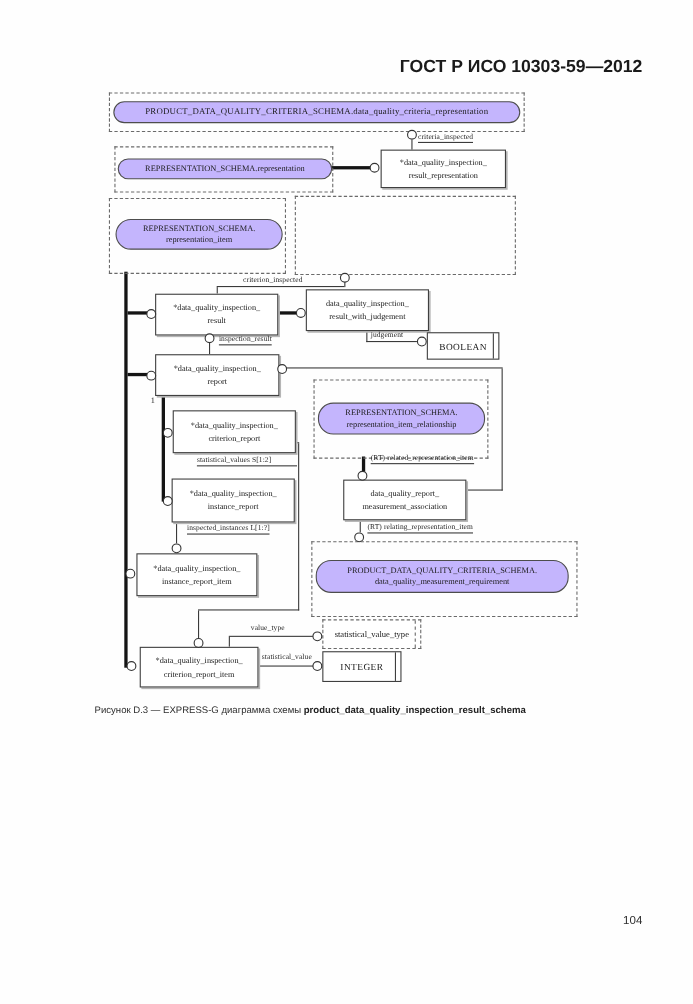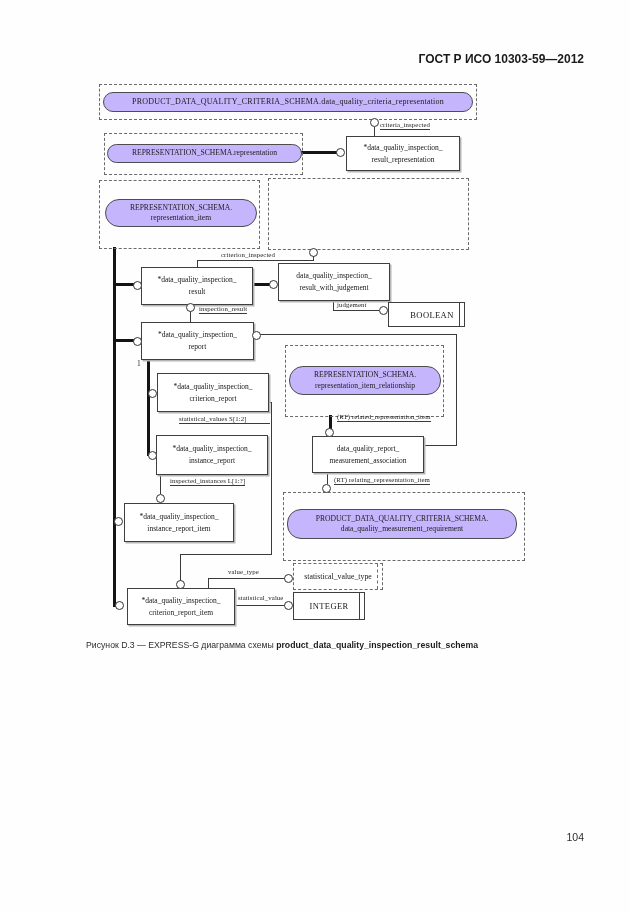--- a/index.html
+++ b/index.html
@@ -1,17 +1,17 @@
 <!DOCTYPE html>
 <html><head>
 <meta charset="utf-8">
 <style>
   html,body{margin:0;padding:0;background:#ffffff;}
   .page{position:relative;width:630px;height:913px;background:#fefefe;overflow:hidden;color:#1c1c1c;}
-  .hdr{position:absolute;font-family:"Liberation Sans",sans-serif;font-weight:bold;font-size:12px;color:#1a1a1a;}
+  .hdr{position:absolute;font-family:"Liberation Sans",sans-serif;font-weight:bold;font-size:16px;color:#1a1a1a;}
   .pagenum{position:absolute;font-family:"Liberation Sans",sans-serif;font-size:10.5px;color:#2e2e2e;}
   .caption{position:absolute;font-family:"Liberation Sans",sans-serif;font-size:8.7px;color:#2e2e2e;white-space:nowrap;}
   .caption b{color:#1c1c1c;}
   .dashed{position:absolute;border:1px dashed #6a6a6a;background:transparent;}
   .stadium{position:absolute;border:1px solid #4d4d4d;border-radius:14px;background:#c4b5fd;display:flex;align-items:center;justify-content:center;text-align:center;font-family:"Liberation Serif",serif;font-size:7.6px;line-height:1.35;white-space:pre-line;color:#1c1c1c;}
   .stadium.big{font-size:8px;letter-spacing:0.2px;}
   .entity{position:absolute;border:1px solid #3f3f3f;background:#fff;box-shadow:1.5px 1.5px 0 #b5b5b5;display:flex;align-items:center;justify-content:center;text-align:center;font-family:"Liberation Serif",serif;font-size:7.5px;line-height:1.6;white-space:pre-line;color:#161616;}
   .typebox{position:absolute;border:1px solid #3f3f3f;background:#fff;display:flex;align-items:center;justify-content:center;text-align:center;font-family:"Liberation Serif",serif;font-size:8.5px;letter-spacing:0.4px;color:#161616;}
   .typebox .bar{position:absolute;top:0;bottom:0;right:4px;width:1px;background:#3f3f3f;}
   .typebox.tdash{border-style:dashed;border-color:#6a6a6a;font-size:7.8px;letter-spacing:0;}
@@ -90,21 +90,21 @@
 criterion_report</div>
   <div class="entity" style="left:156px;top:435px;width:110px;height:38px;">*data_quality_inspection_
 instance_report</div>
   <div class="entity" style="left:124px;top:503px;width:108px;height:37px;">*data_quality_inspection_
 instance_report_item</div>
   <div class="entity" style="left:127px;top:588px;width:106px;height:35px;">*data_quality_inspection_
 criterion_report_item</div>
   <div class="entity" style="left:312px;top:436px;width:110px;height:35px;">data_quality_report_
 measurement_association</div>
 
-  <div class="typebox" style="left:388px;top:302px;width:64px;height:23px;padding-left:11px;">
+  <div class="typebox" style="left:388px;top:302px;width:64px;height:23px;">
       <span>BOOLEAN</span>
       <span class="bar"></span>
     </div>
   <div class="typebox tdash" style="left:293px;top:563px;width:88px;height:25px;justify-content:center;">
       <span>statistical_value_type</span>
       <span class="bar"></span>
     </div>
   <div class="typebox" style="left:293px;top:592px;width:70px;height:26px;">
       <span>INTEGER</span>
       <span class="bar"></span>

